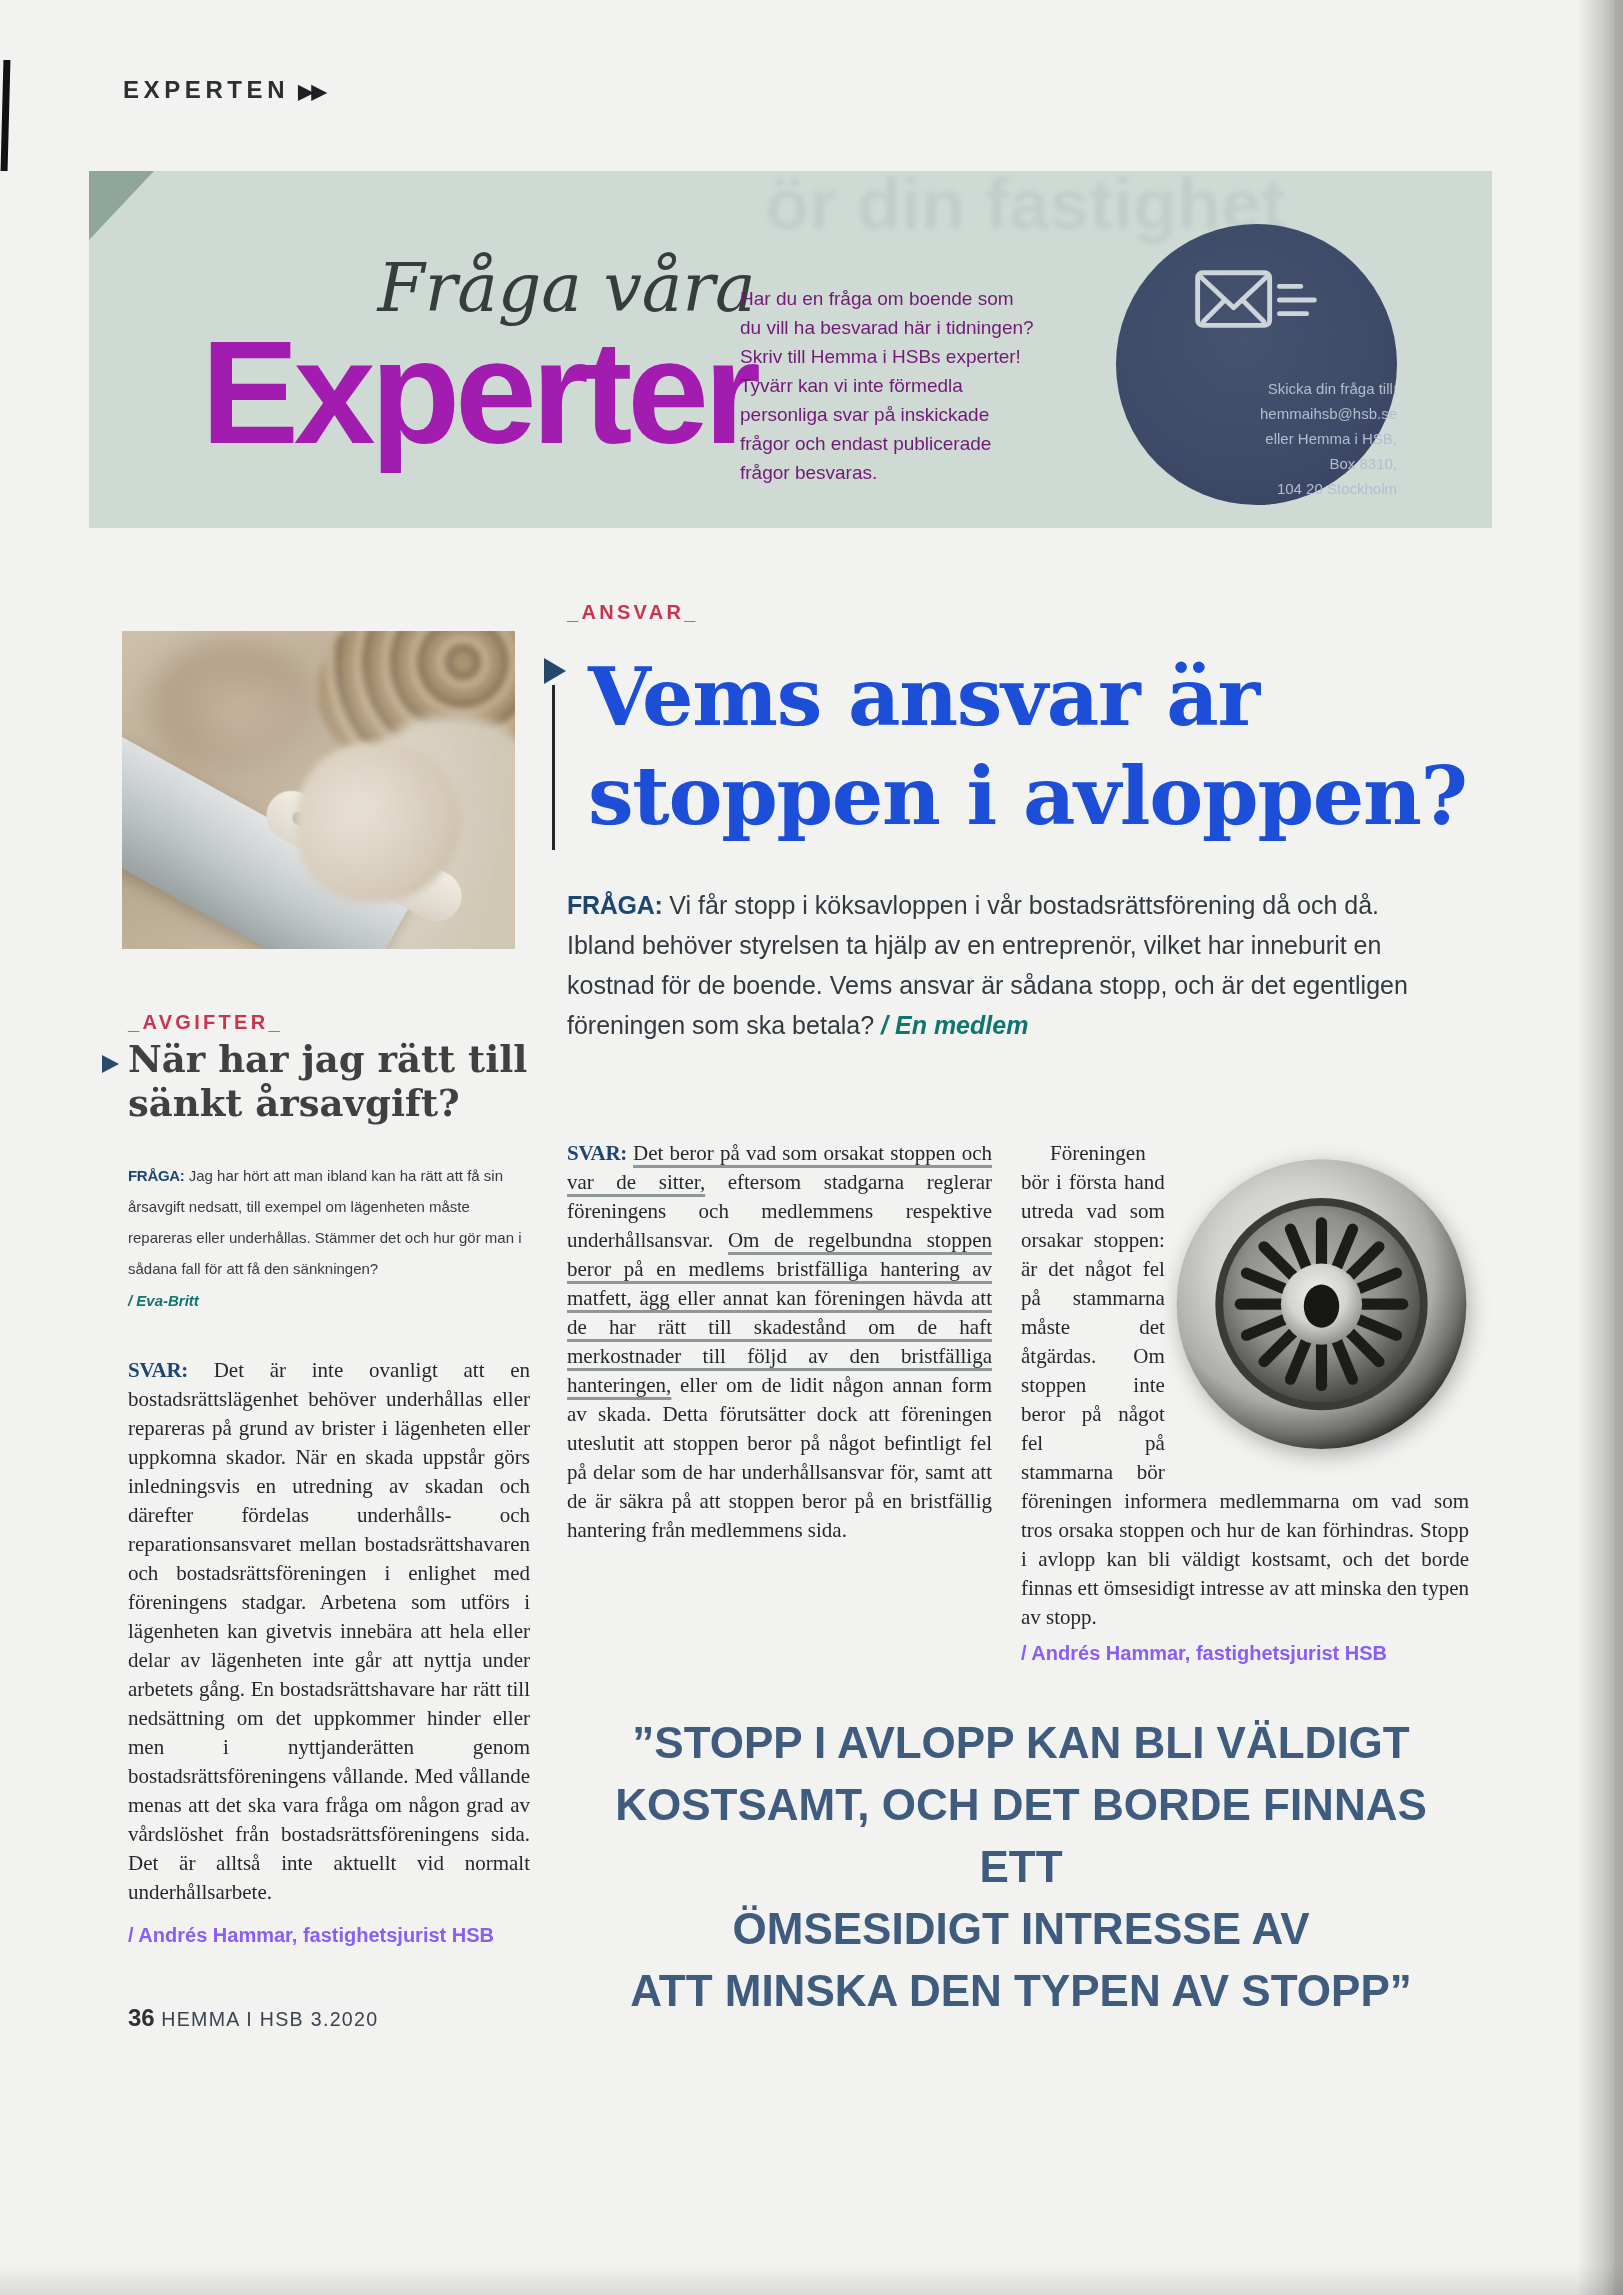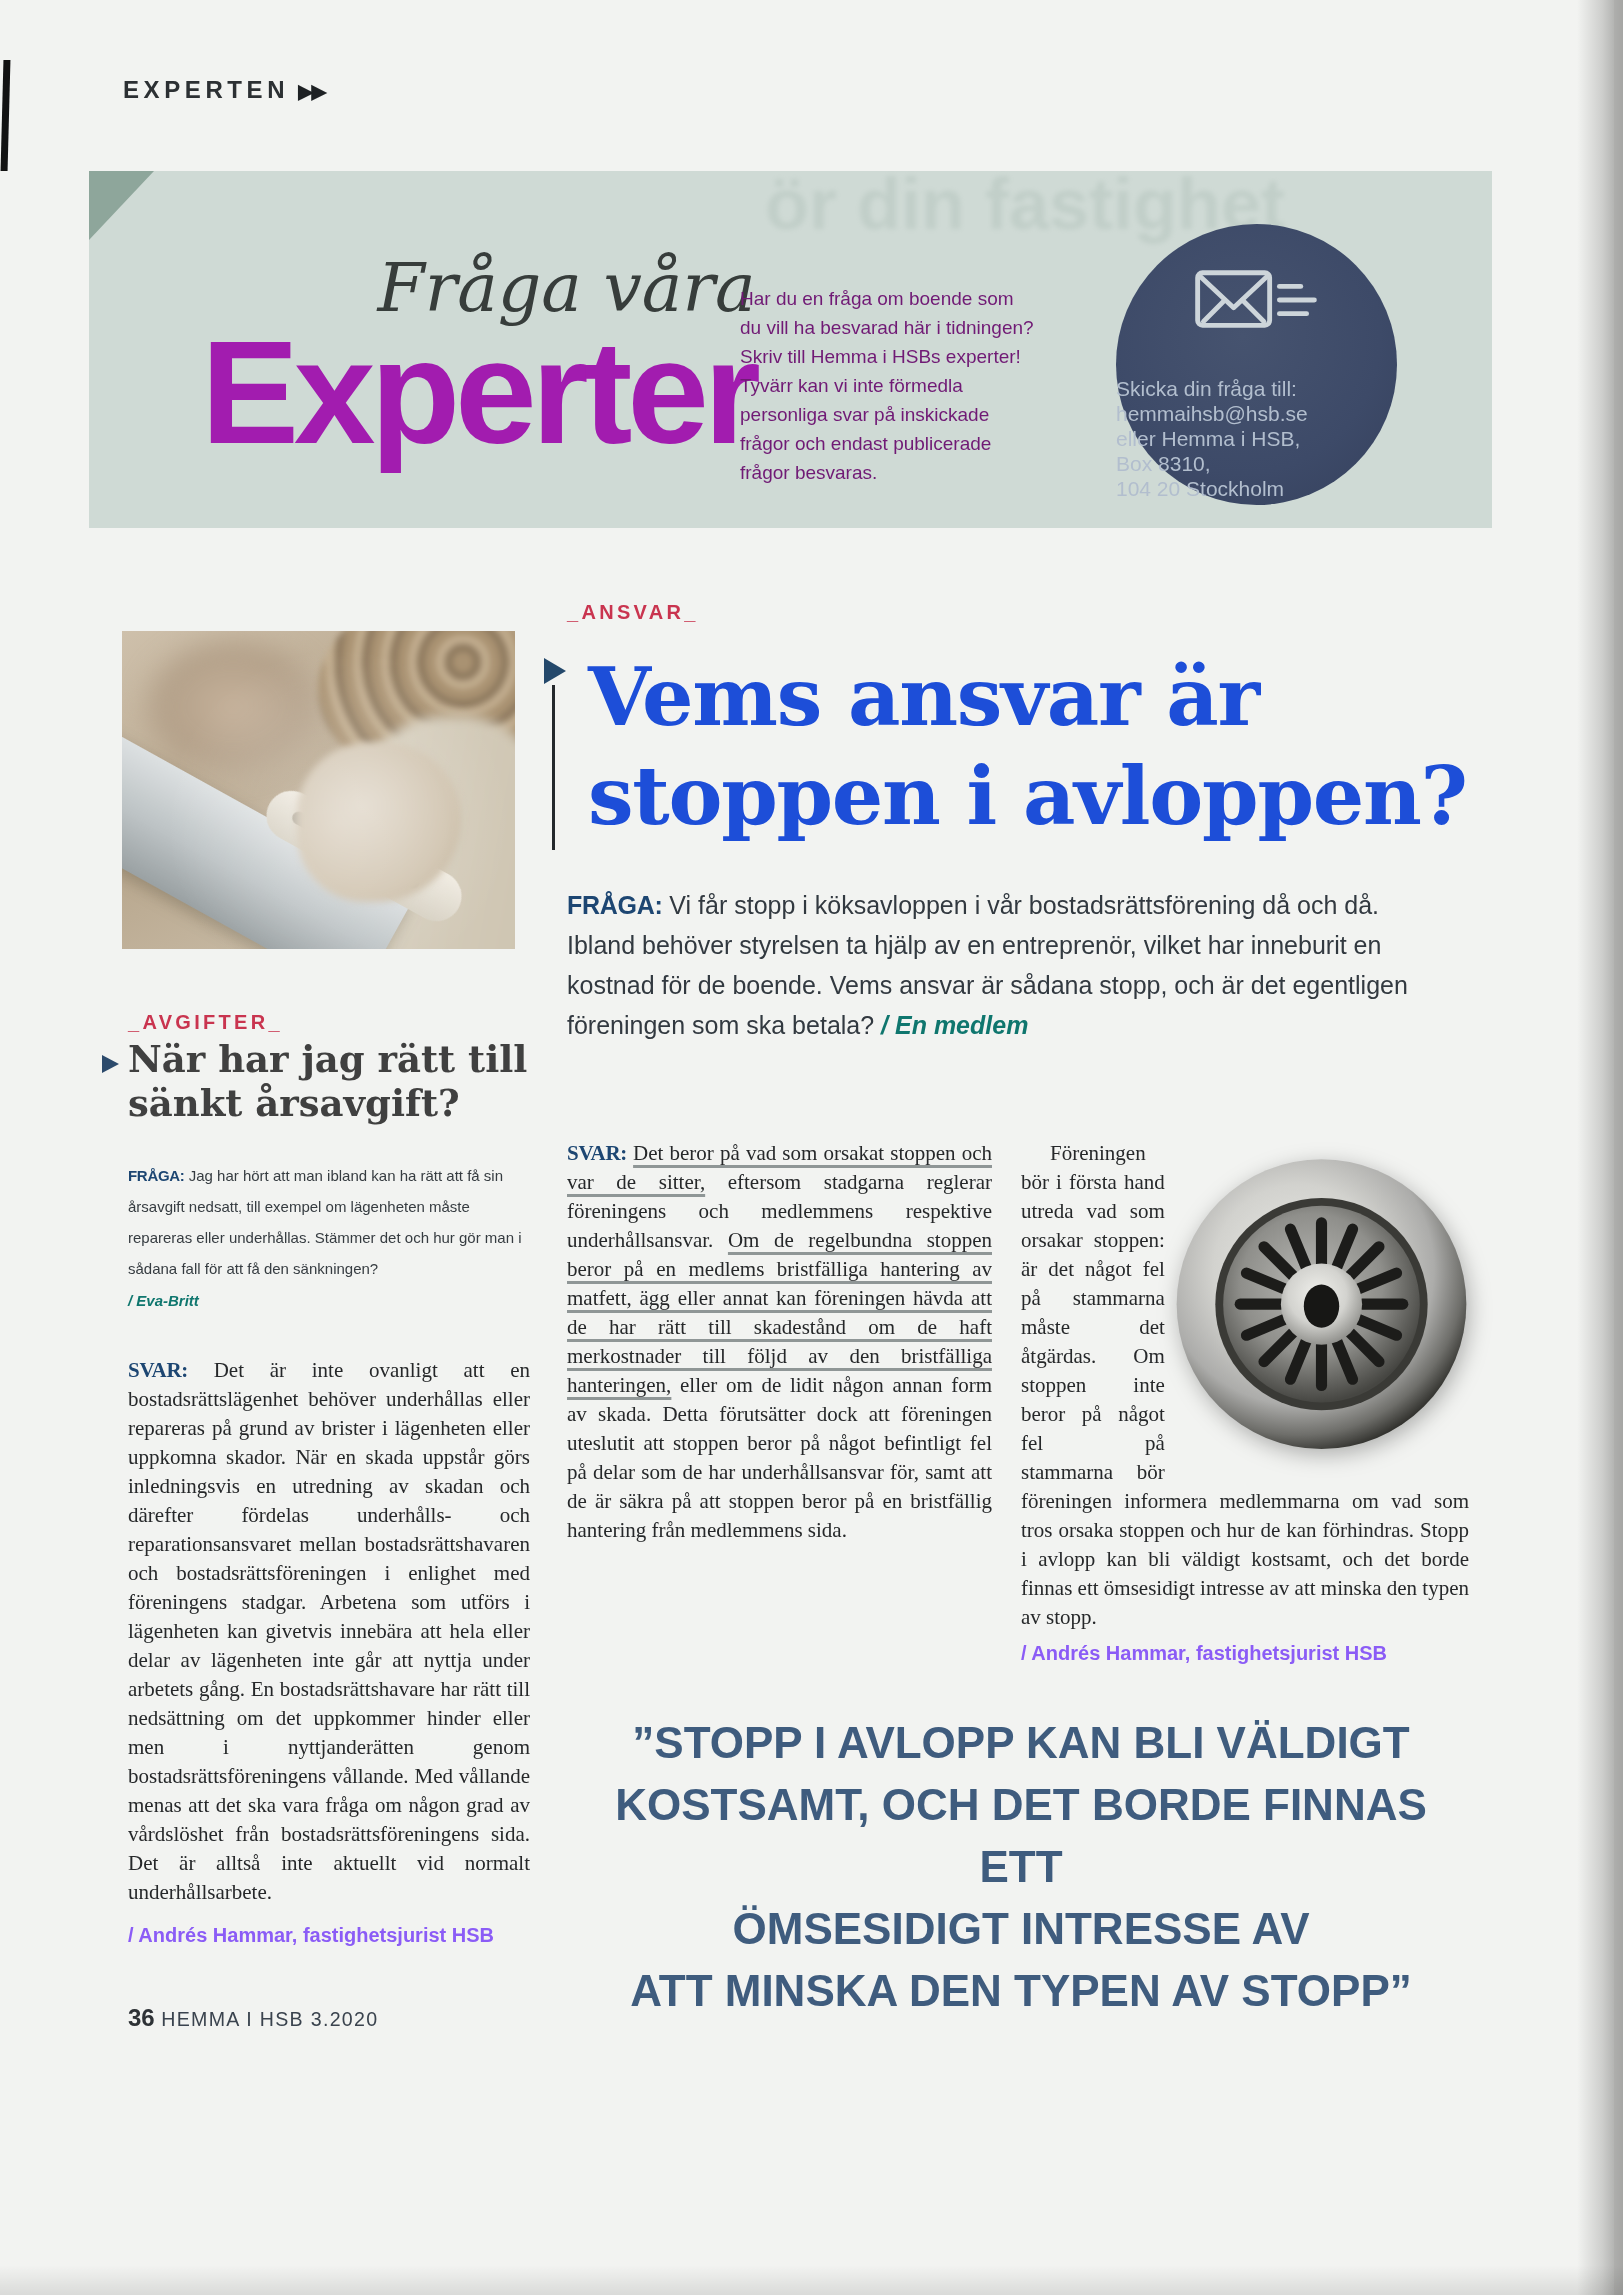--- a/index.html
+++ b/index.html
@@ -31,22 +31,22 @@
   .banner-script{position:absolute;left:196px;top:77px;width:563px;text-align:center;
     font-family:"DejaVu Serif",serif;font-style:italic;font-size:68px;color:#373d3b;}
   .banner-main{position:absolute;left:112px;top:148px;font-size:147px;line-height:1;
     font-weight:bold;letter-spacing:-5.2px;color:#a21caf;font-family:"Liberation Sans",sans-serif;}
   .banner-intro{position:absolute;left:651px;top:113px;width:296px;
     font-size:19px;line-height:29px;color:#701a75;}
 
   .contact-circle{position:absolute;left:1027px;top:53px;width:281px;height:281px;border-radius:50%;
     background:radial-gradient(circle at 45% 40%,#46536f,#3d4a68 60%,#35405c);}
   .contact-circle .env{position:absolute;left:77px;top:41px;}
-  .contact-lines{position:absolute;left:0;top:152px;width:100%;text-align:left;
-    font-size:21px;line-height:25px;color:#b2bece;}
+  .contact-lines{position:absolute;left:0;top:152px;width:100%;text-align:right;
+    font-size:15px;line-height:25px;color:#b2bece;}
 
   
   .photo-left{position:absolute;left:122px;top:631px;width:393px;height:318px;overflow:hidden;
     background:linear-gradient(150deg,#cec0ab,#b9a88f 45%,#c9bca7 80%,#d3c9b8);}
   .pl-face{position:absolute;left:13px;top:0px;width:196px;height:151px;
     background:radial-gradient(closest-side,#c6b29b,#b3a089 70%,rgba(179,160,137,0));filter:blur(10.5px);}
   .pl-hair{position:absolute;right:-26px;top:-33px;width:223px;height:183px;border-radius:50%;
     background:repeating-radial-gradient(circle at 65% 35%,#a8906f 0 10.5px,#8a755a 10.5px 18.3px,#c2ad8e 18.3px 27.5px);
     filter:blur(3.3px);opacity:.9;}
   .pl-sleeve{position:absolute;right:-46px;top:85px;width:216px;height:281px;border-radius:45%;

